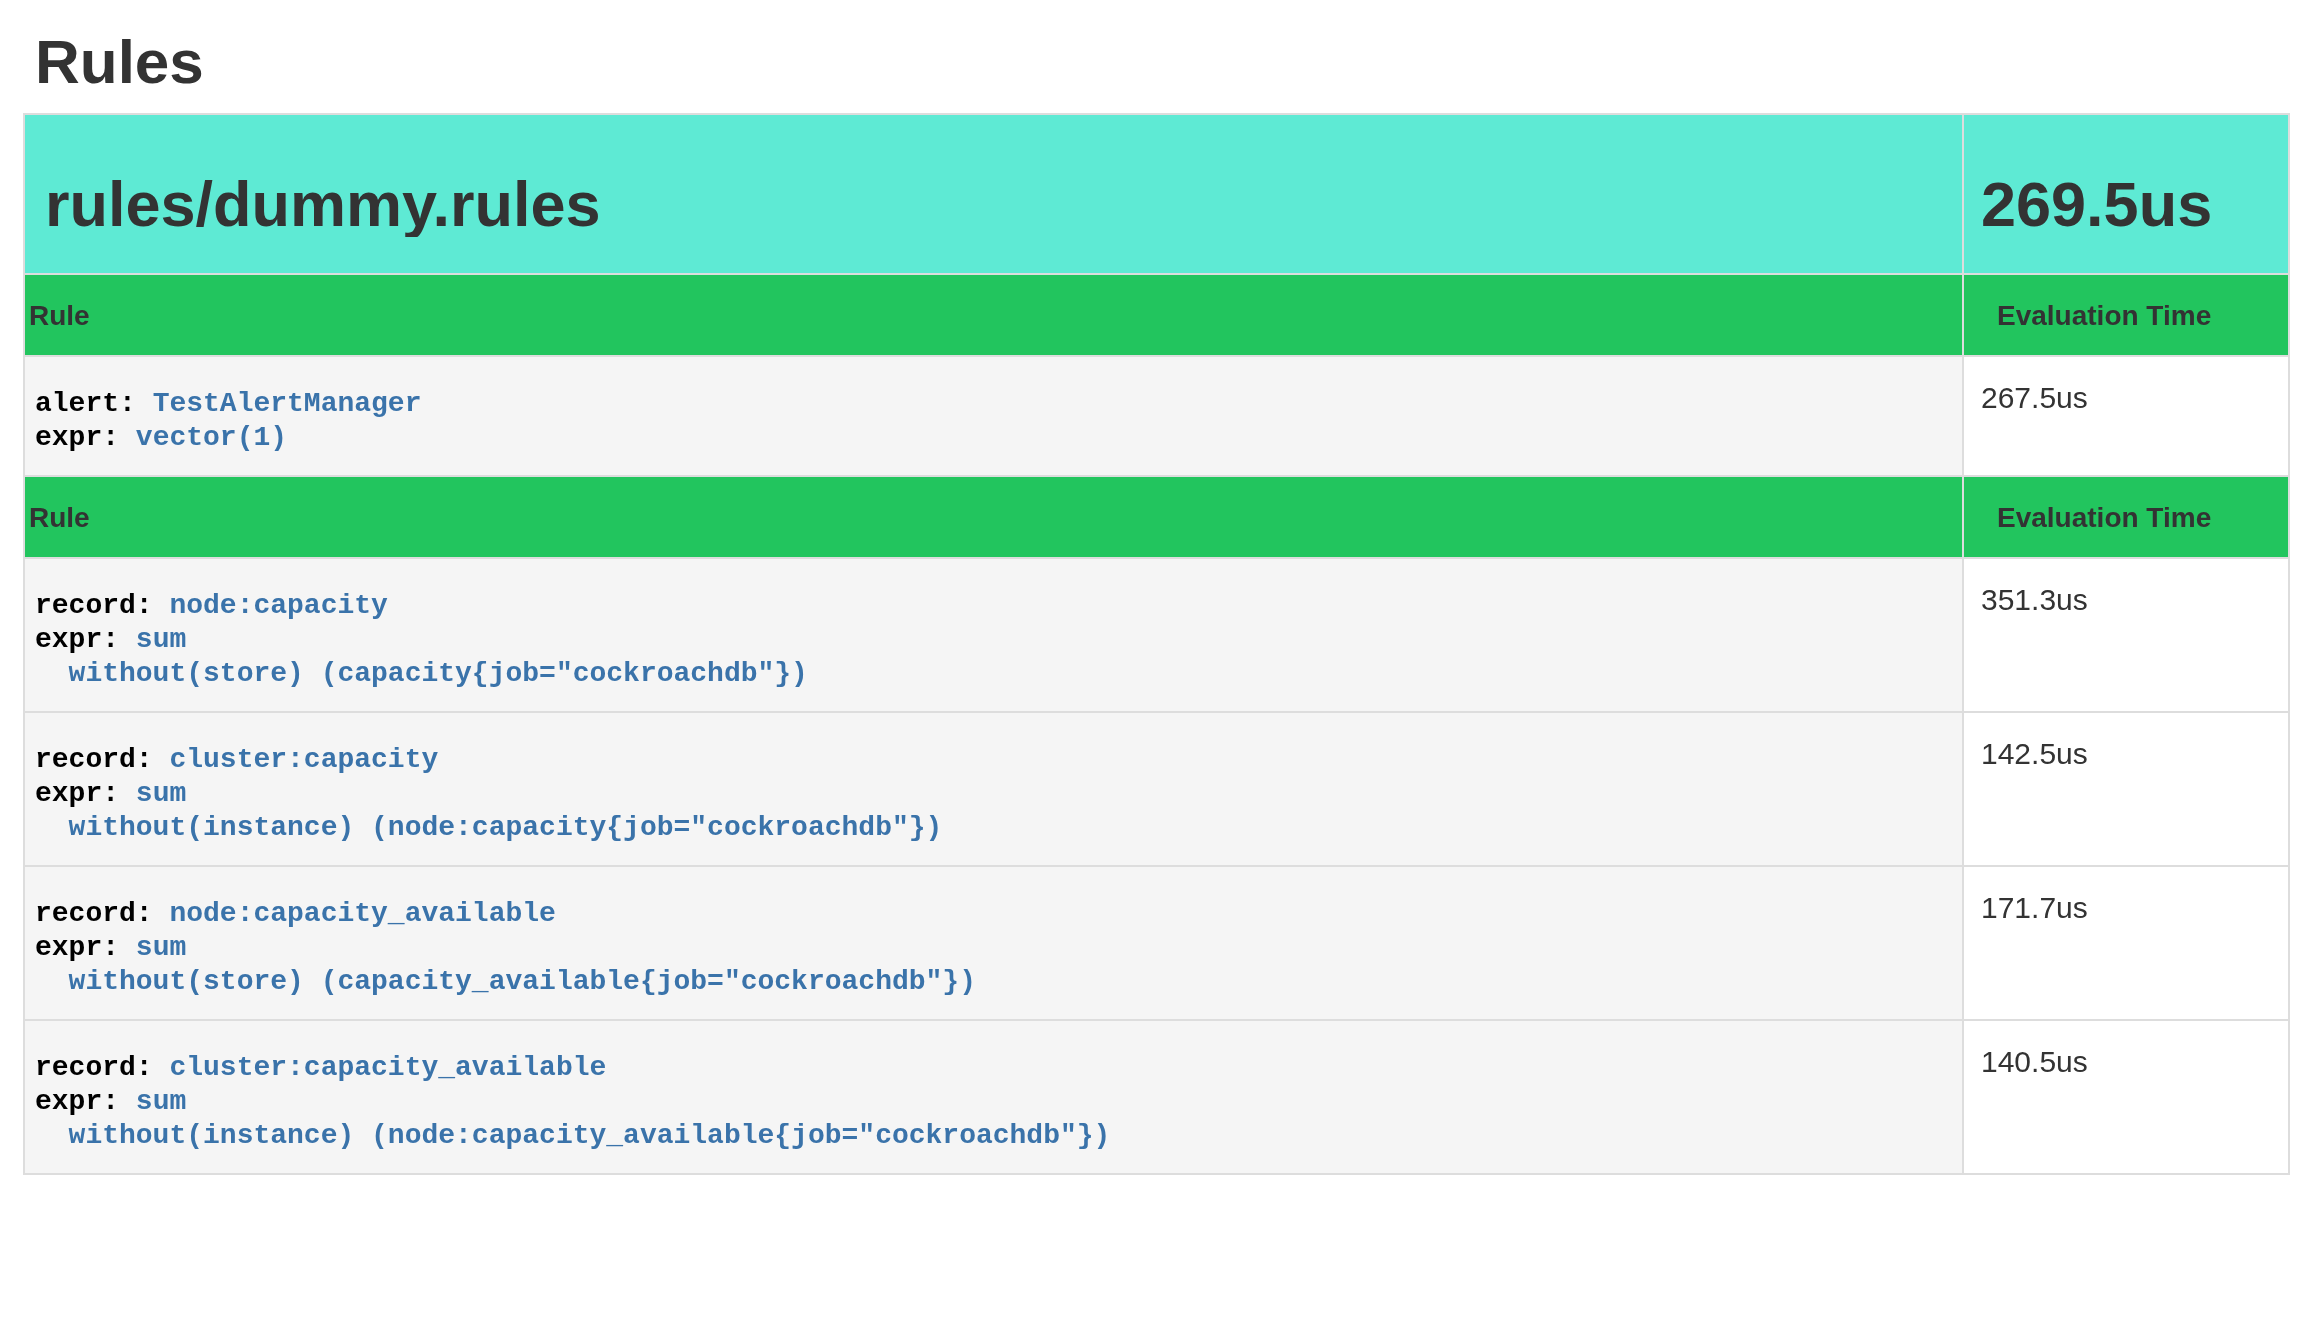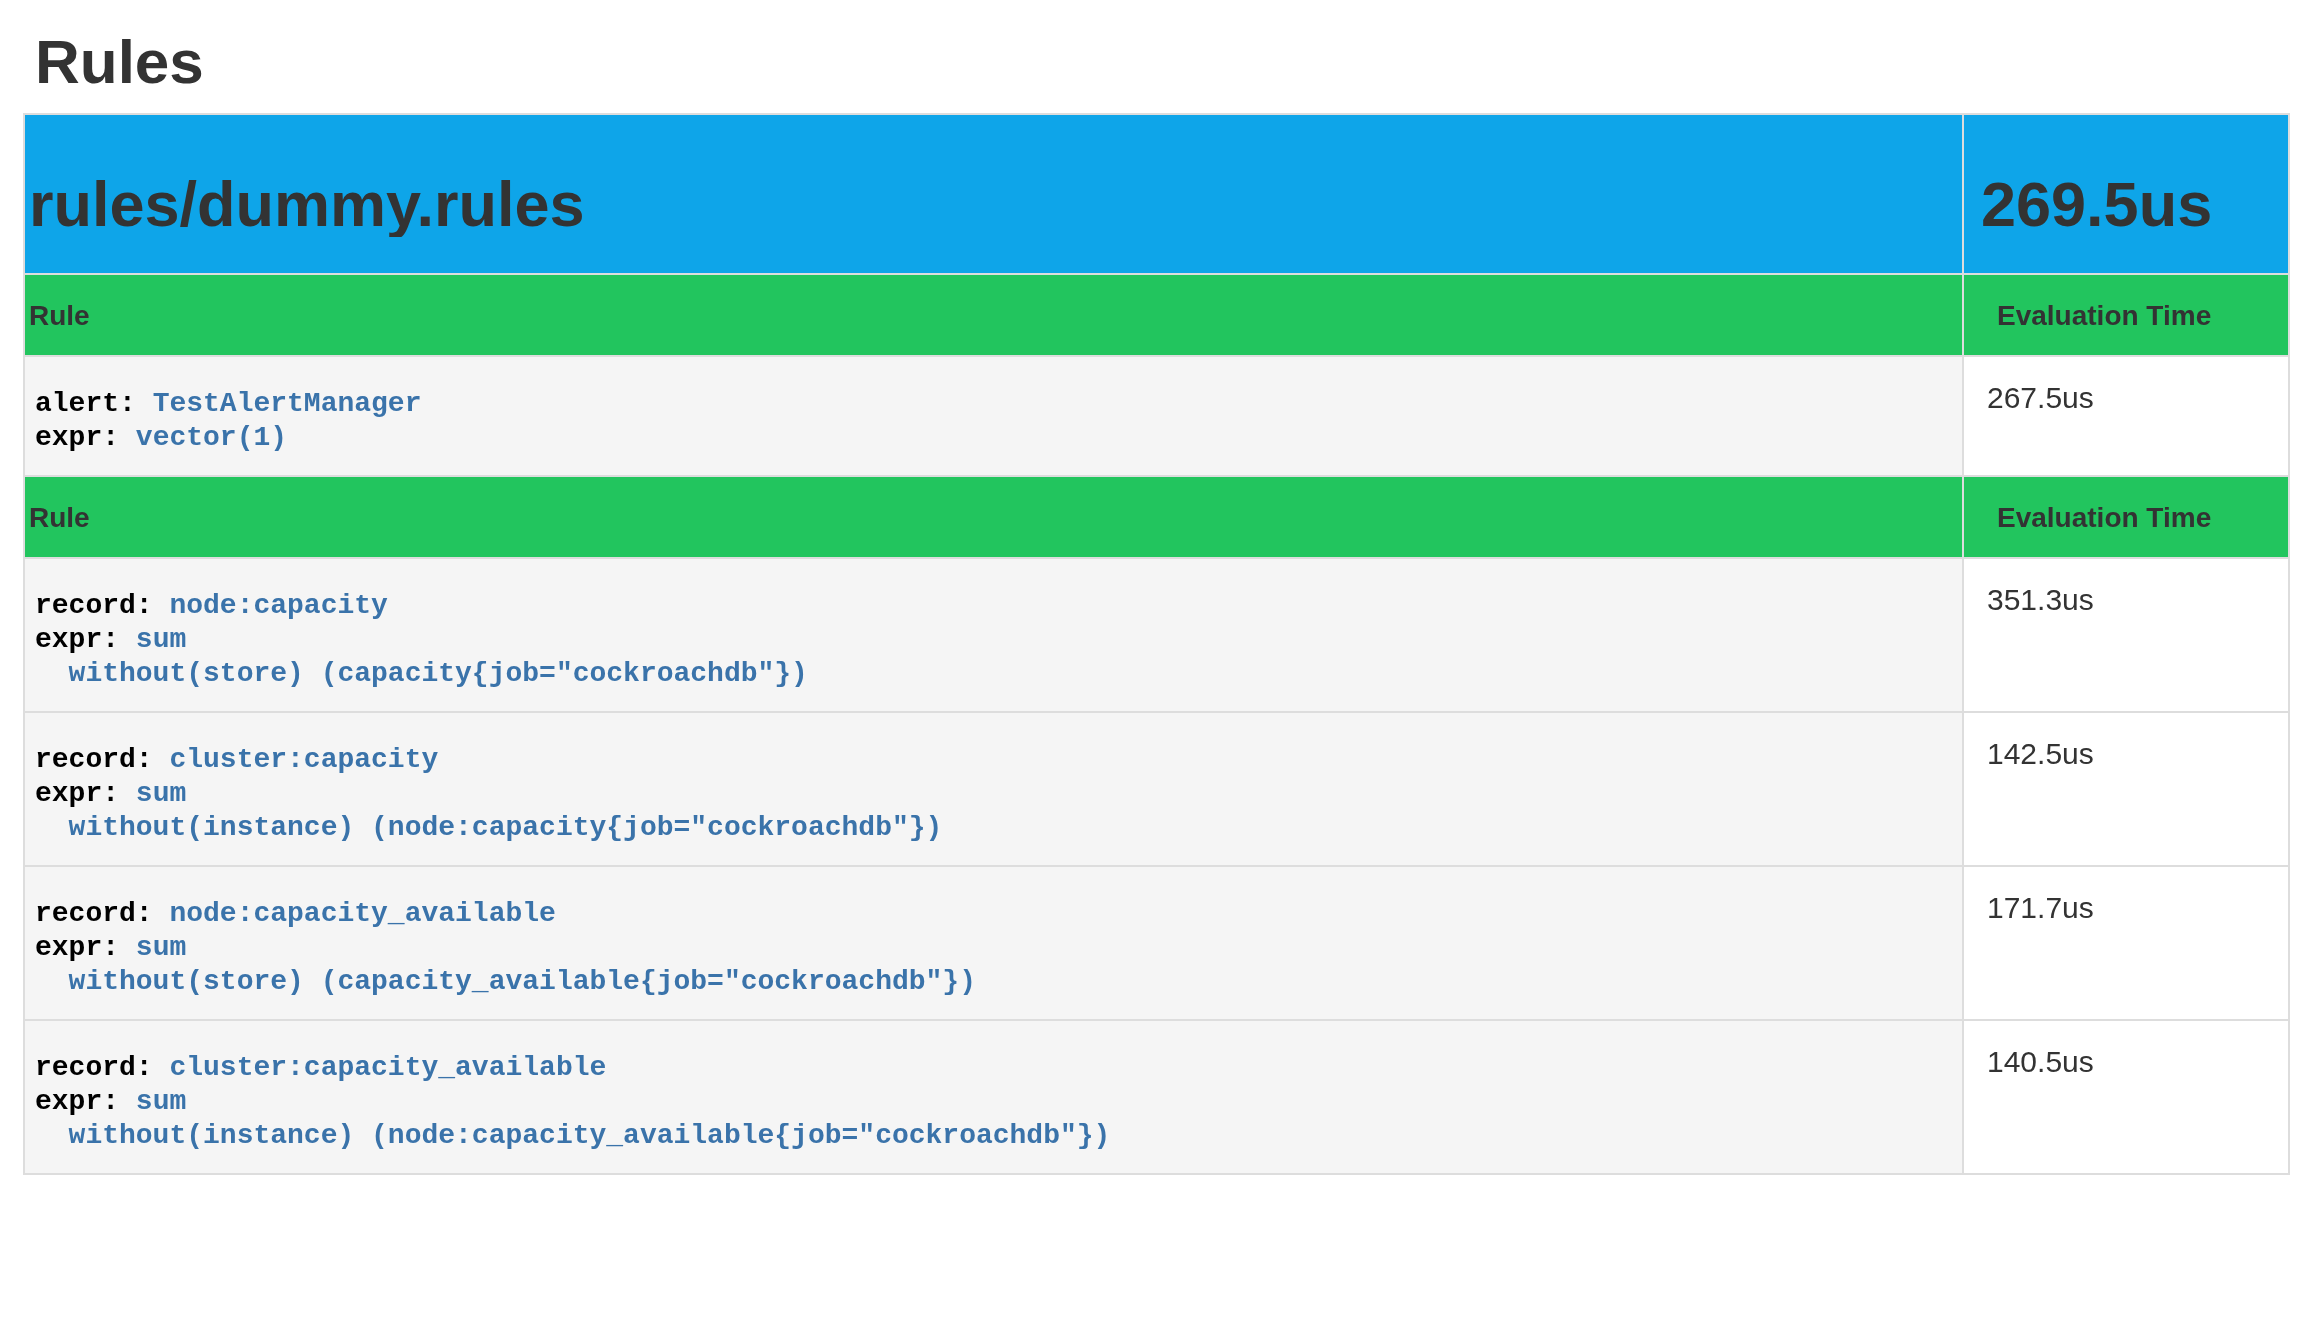--- a/index.html
+++ b/index.html
@@ -21,42 +21,42 @@
     margin:28px 0 17px 12px;
   }
   table.rules-table{
     width:100%;border-collapse:collapse;table-layout:fixed;
   }
   col.col-rule{width:auto;}
   col.col-time{width:326px;}
   .rules-table td,.rules-table th{
     border:2px solid var(--border);vertical-align:top;
   }
-  tr.group-row td{padding:16px 4px;background:#0ea5e9;}
+  tr.group-row td{padding:16px 20px;background:#5eead4;}
   tr.group-row td.time-col{padding-left:17px;}
   h2.group-heading{
     font-size:63px;line-height:66px;font-weight:700;color:var(--text);
     margin:40px 0 20px;white-space:nowrap;overflow:hidden;
   }
   tr.cols-row th{
     text-align:left;font-size:28px;line-height:30px;font-weight:700;
     color:var(--text);padding:26px 4px 24px;background:#22c55e;
   }
   tr.cols-row th.time-col{padding-left:33px;}
   td.rule-cell{background:var(--row-bg);padding:0;font-weight:bold;}
   pre.rule-def{
     margin:0;padding:30px 10px 20px;
     font-family:"Liberation Mono","DejaVu Sans Mono",monospace;
     font-size:28px;line-height:34px;color:var(--code-black);
     white-space:pre;overflow:hidden;
   }
   .rule-link{color:var(--link-blue);text-decoration:none;white-space:pre;}
   .rule-label{color:var(--code-black);white-space:pre;}
   td.time-cell{
-    background:#ffffff;padding:24px 10px 10px 23px;
+    background:#ffffff;padding:24px 10px 10px 17px;
     font-size:30px;line-height:34px;color:var(--text);
   }
 </style>
 </head>
 <body>
 
 <div class="container">
   <h1 class="page-title">Rules</h1>
 
   <table class="rules-table">

